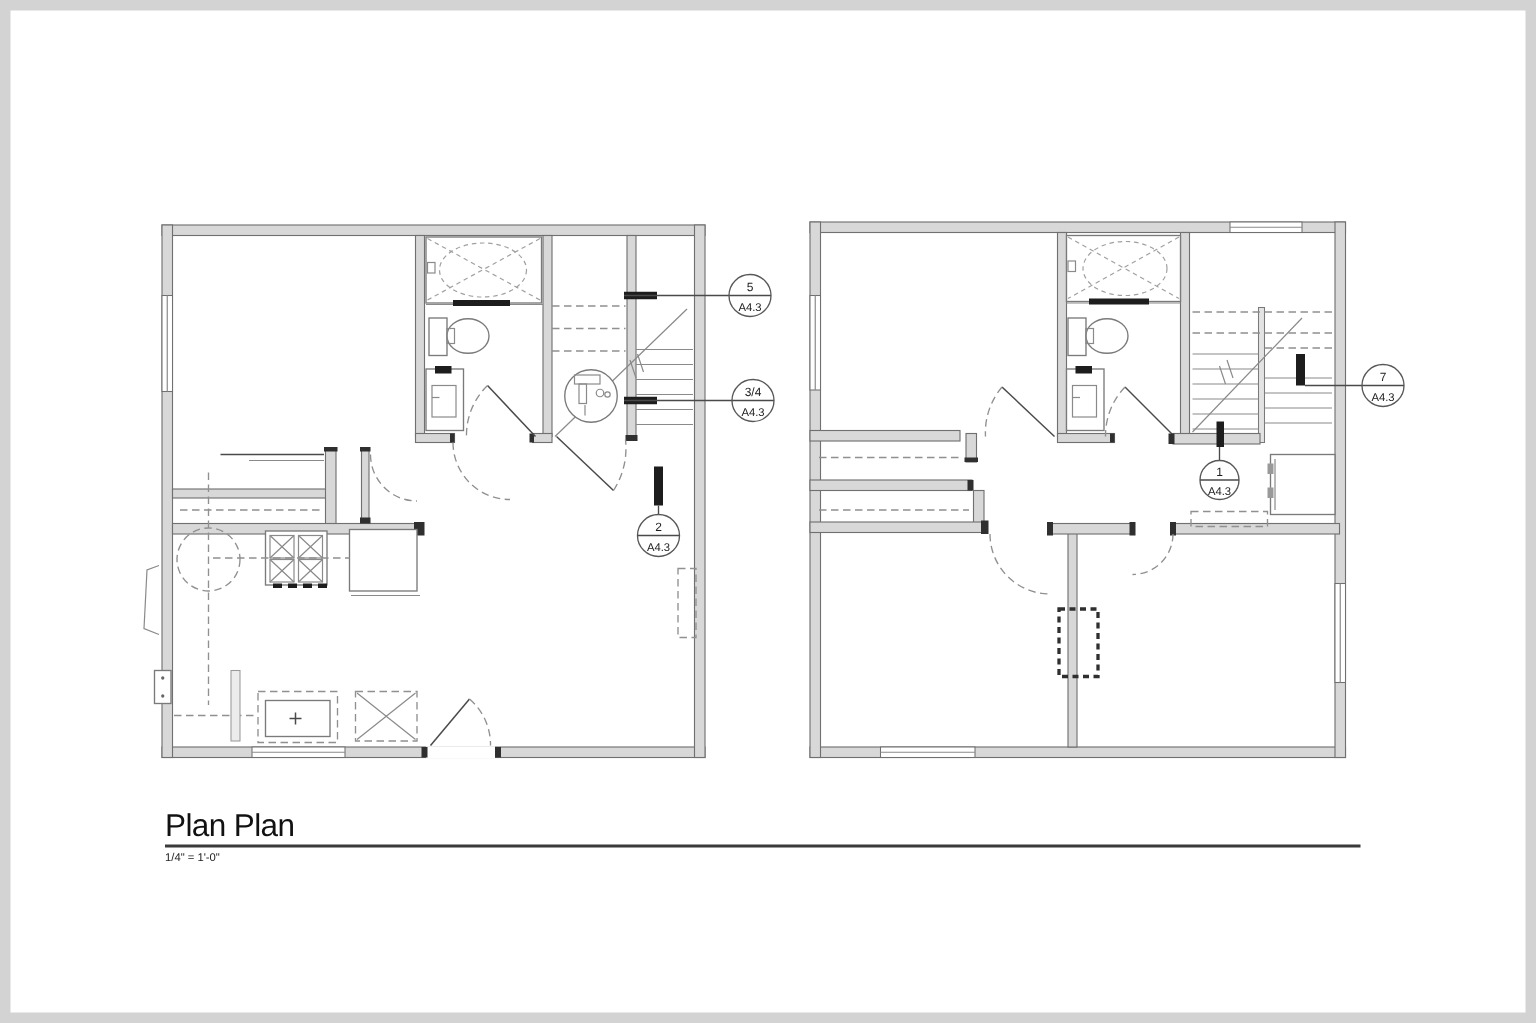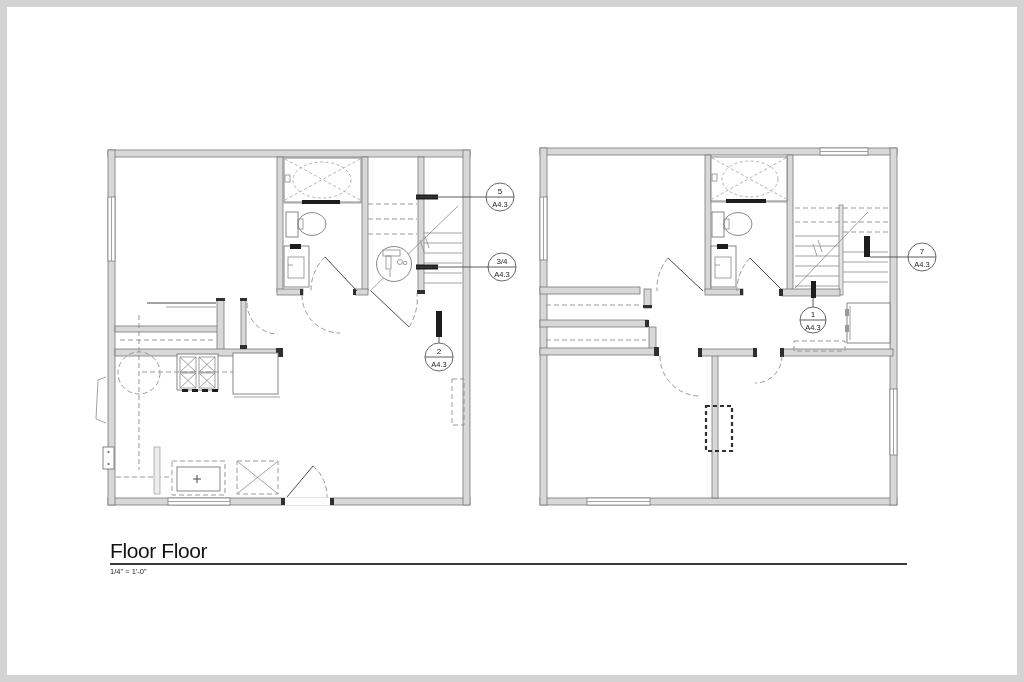--- a/index.html
+++ b/index.html
@@ -343,18 +343,18 @@
   </g>
 
   <g>
     <circle class="co" cx="813" cy="320" r="13"></circle>
     <line class="leader" x1="800" y1="320" x2="826" y2="320"></line>
     <text class="cot" x="813" y="317">1</text>
     <text class="cos" x="813" y="330">A4.3</text>
   </g>
 </svg>
 
-  <div class="title">Floor Floor</div>
+  <div class="title">Plan Plan</div>
   <div class="title-rule"></div>
   <div class="scale">1/4" = 1'-0"</div>
 
   <div class="frame"></div>
 </div>
 
 </body></html>

